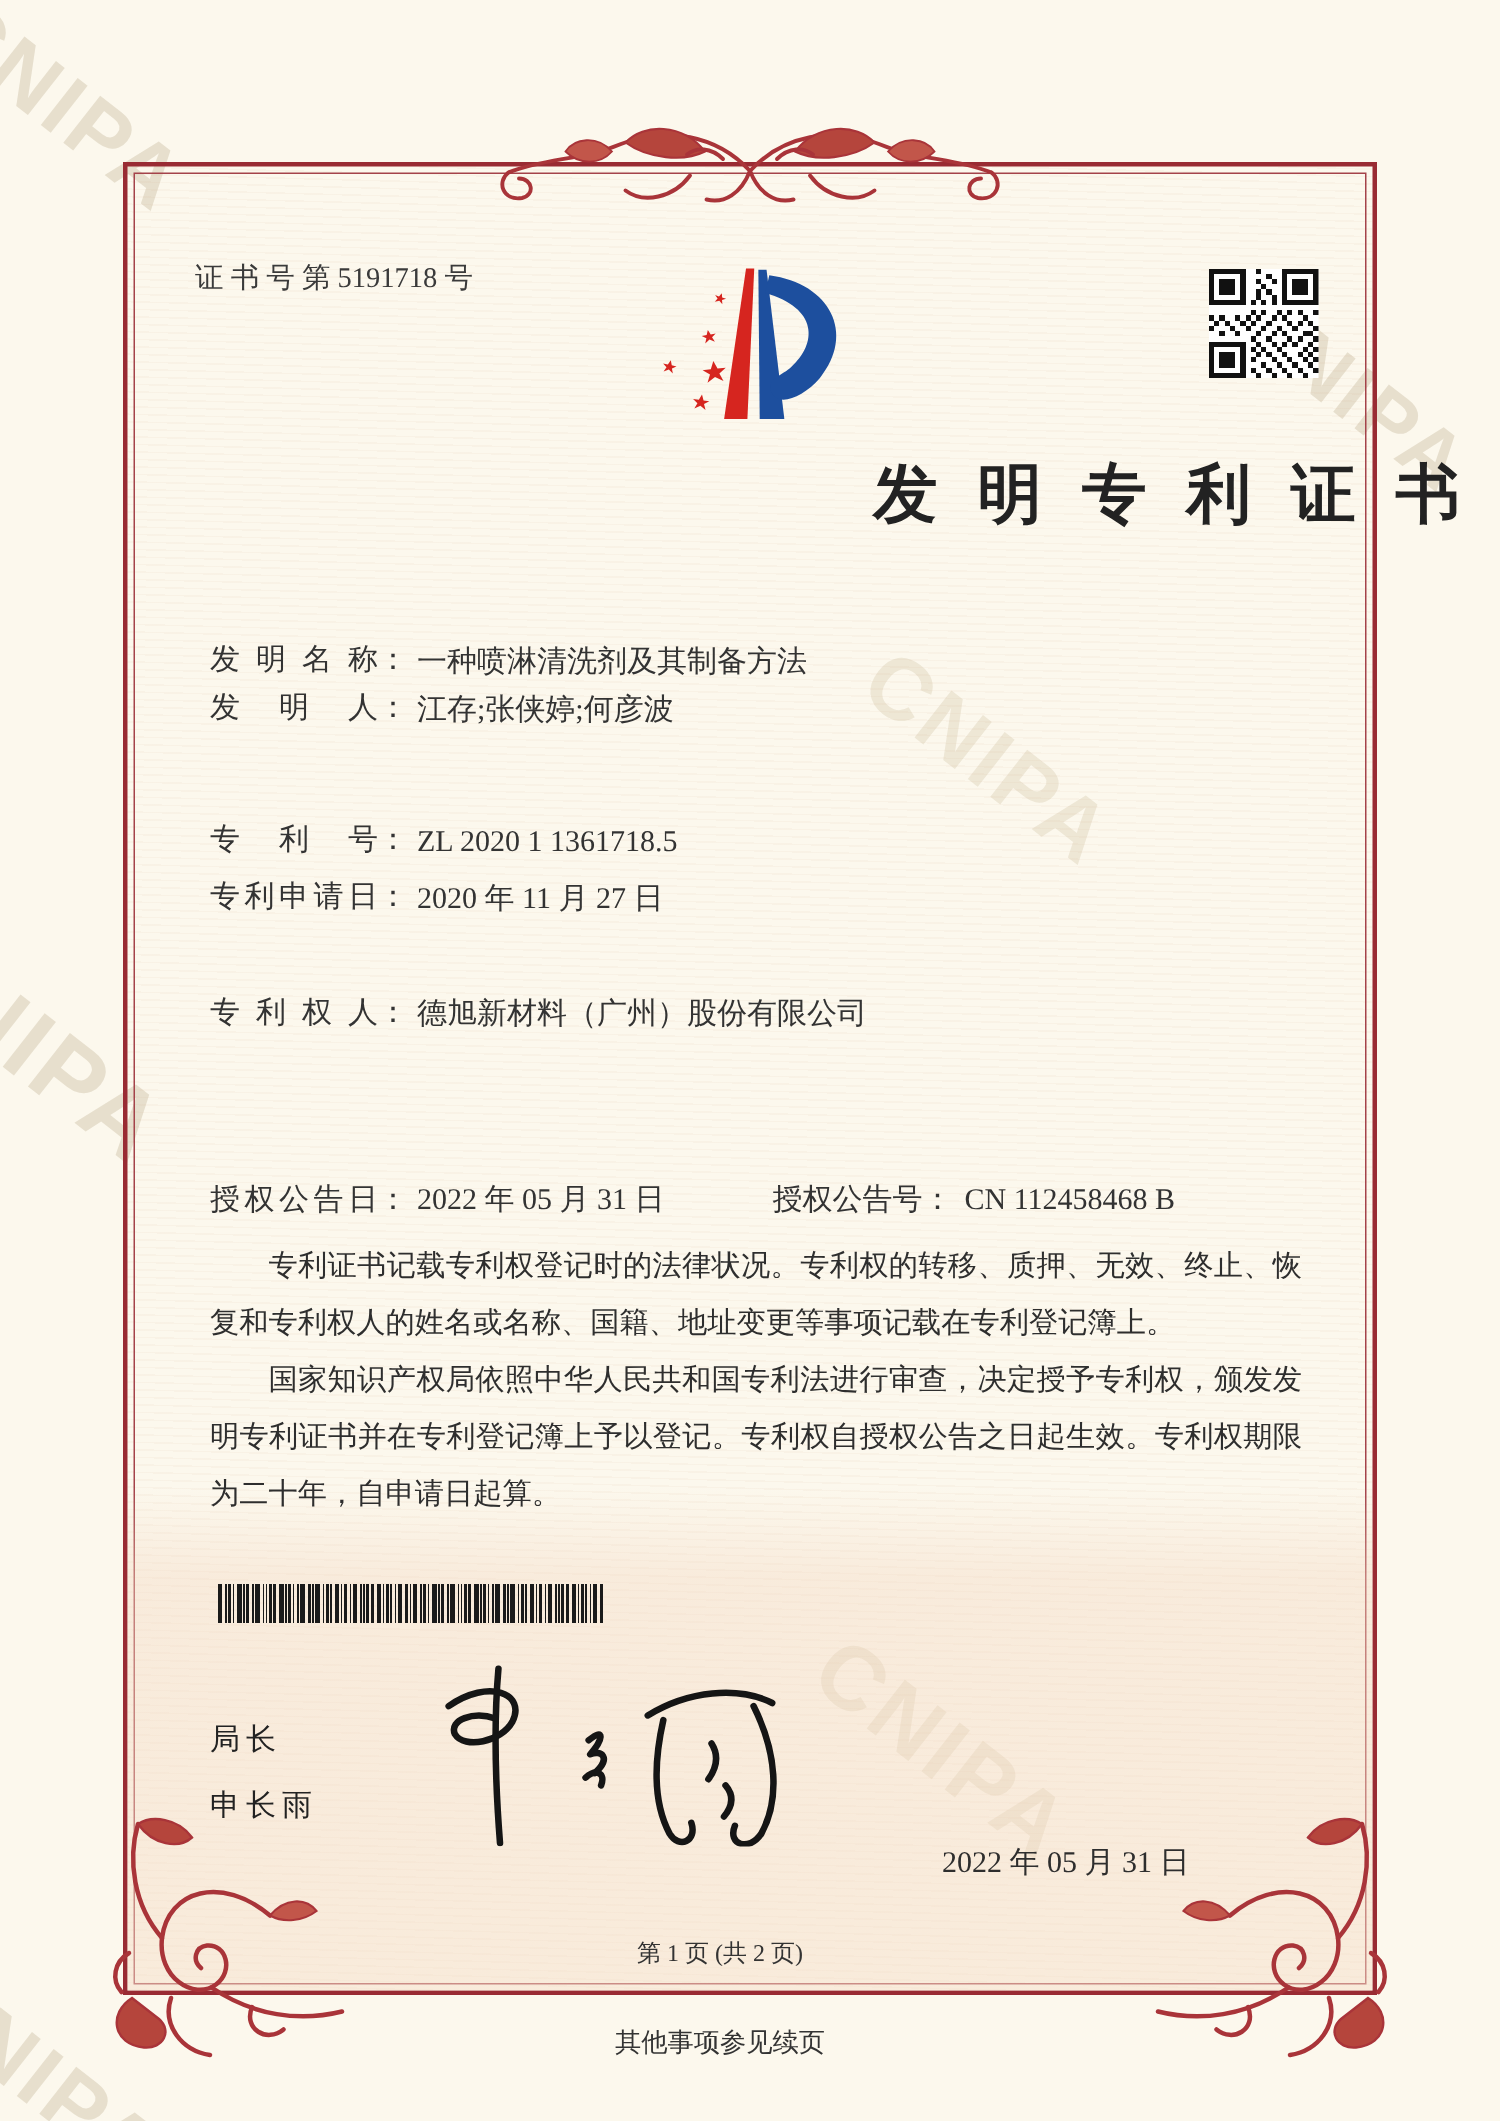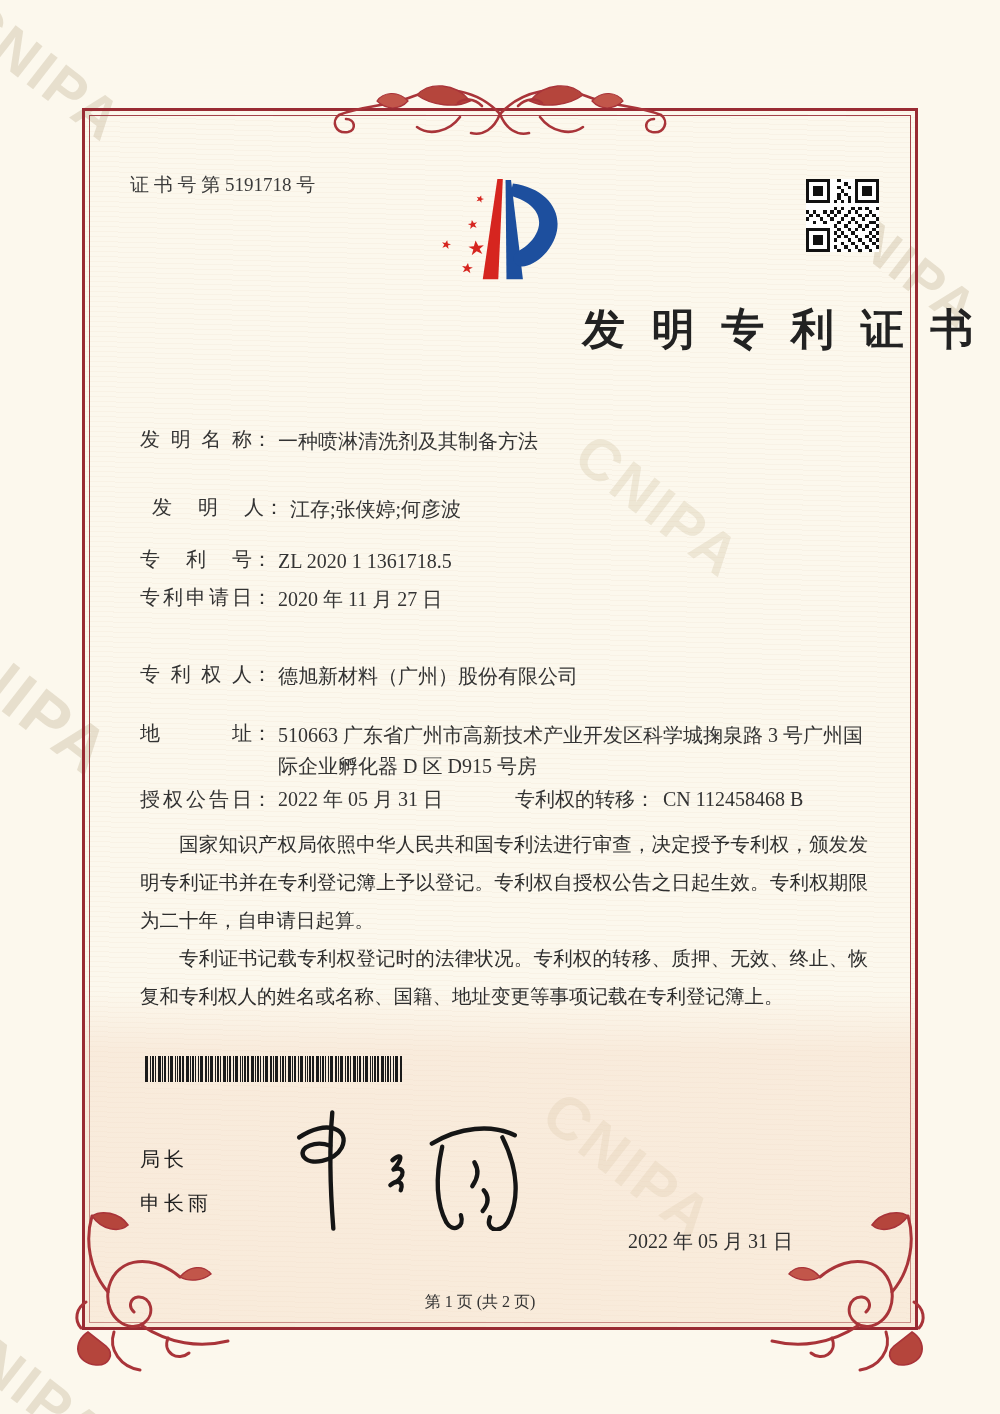--- a/index.html
+++ b/index.html
@@ -45,21 +45,21 @@
   .qr{position:absolute; left:806px; top:179px; width:73px; height:73px;}
   .doc-title{
     position:absolute; left:0; top:301px; width:100%; text-align:right;
     font-size:43px; font-weight:700; color:#222;
     letter-spacing:0.62em; text-indent:0.62em;
   }
   .field-row{position:absolute; left:140px; font-size:20px; color:#333;}
   .f-label{display:inline-block; width:112px; text-align:justify; text-align-last:justify; vertical-align:top;}
   .f-colon{display:inline-block; vertical-align:top;}
   .f-value{display:inline-block; width:592px; margin-left:6px; vertical-align:top; line-height:31px;}
-  .row-0{top:426px;} .row-1{top:494px;margin-left:12px;} .row-2{top:546px;}
+  .row-0{top:426px;} .row-1{top:458px;} .row-2{top:546px;}
   .row-3{top:584px;} .row-4{top:661px;} .row-5{top:720px;}
   .row-grant{top:786px;}
   .grant-no{position:absolute; left:375px; top:0; white-space:nowrap;}
   .body-text{
     position:absolute; left:140px; top:826px; width:728px;
     font-size:19.5px; line-height:38px; color:#2e2e2e; text-align:justify;
   }
   .body-text p{margin:0; text-indent:2em;}
   .barcode{position:absolute; left:145px; top:1056px; width:258px; height:26px;}
   .signer{position:absolute; left:140px; top:1146px; font-size:20px; color:#222;
@@ -175,33 +175,30 @@
     </div>
     <div class="field-row row-2">
       <span class="f-label">专利号</span><span class="f-colon">：</span><span class="f-value">ZL 2020 1 1361718.5</span>
     </div>
     <div class="field-row row-3">
       <span class="f-label">专利申请日</span><span class="f-colon">：</span><span class="f-value">2020 年 11 月 27 日</span>
     </div>
     <div class="field-row row-4">
       <span class="f-label">专利权人</span><span class="f-colon">：</span><span class="f-value">德旭新材料（广州）股份有限公司</span>
     </div>
-    <div class="field-row row-5">
-      <span class="f-label">地址</span><span class="f-colon">：</span><span class="f-value">510663 广东省广州市高新技术产业开发区科学城掬泉路 3 号广州国际企业孵化器 D 区 D915 号房</span>
-    </div>
     <div class="field-row row-grant">
       <span class="f-label">授权公告日</span><span class="f-colon">：</span><span style="margin-left:6px;">2022 年 05 月 31 日</span>
       <span class="grant-no">
-        <span>专利权的转移</span><span>：</span><span style="margin-left:8px;">CN 112458468 B</span>
+        <span>授权公告号</span><span>：</span><span style="margin-left:8px;">CN 112458468 B</span>
       </span>
     </div>
 
     <div class="body-text">
+      <p>专利证书记载专利权登记时的法律状况。专利权的转移、质押、无效、终止、恢复和专利权人的姓名或名称、国籍、地址变更等事项记载在专利登记簿上。</p>
       <p>国家知识产权局依照中华人民共和国专利法进行审查，决定授予专利权，颁发发明专利证书并在专利登记簿上予以登记。专利权自授权公告之日起生效。专利权期限为二十年，自申请日起算。</p>
-      <p>专利证书记载专利权登记时的法律状况。专利权的转移、质押、无效、终止、恢复和专利权人的姓名或名称、国籍、地址变更等事项记载在专利登记簿上。</p>
     </div>
 
     <svg class="barcode" viewBox="0 0 258 26" preserveAspectRatio="none" shape-rendering="crispEdges">
       <line x1="0" y1="13" x2="258" y2="13" stroke="#1a1a1a" stroke-width="26" stroke-dasharray="3 2 1 1 2 1 1 2 3 1 1 1 2 2 1 1 3 2 1 1 1 1 2 1 2 2 3 1 1 1 2 1 1 2 1 1 3 2 2 1 1 1"></line>
     </svg>
 
     <div class="signer">
       <div>局长</div>
       <div>申长雨</div>
     </div>
@@ -216,15 +213,16 @@
         <path d="M168,39 C161,70 163,95 172,112 C178,122 190,117 186,105"></path>
         <path d="M226,30 C241,60 243,90 231,112 C223,124 209,119 214,107"></path>
         <path d="M199,54 C204,62 202,70 197,77"></path>
         <path d="M208,81 C214,88 212,95 207,101"></path>
       </g>
     </svg>
 
     <div class="issue-date">2022 年 05 月 31 日</div>
 
     <div class="page-indicator">第 1 页 (共 2 页)</div>
+    <div class="continuation">其他事项参见续页</div>
 
   </div>
 </div>
 
 </body></html>

